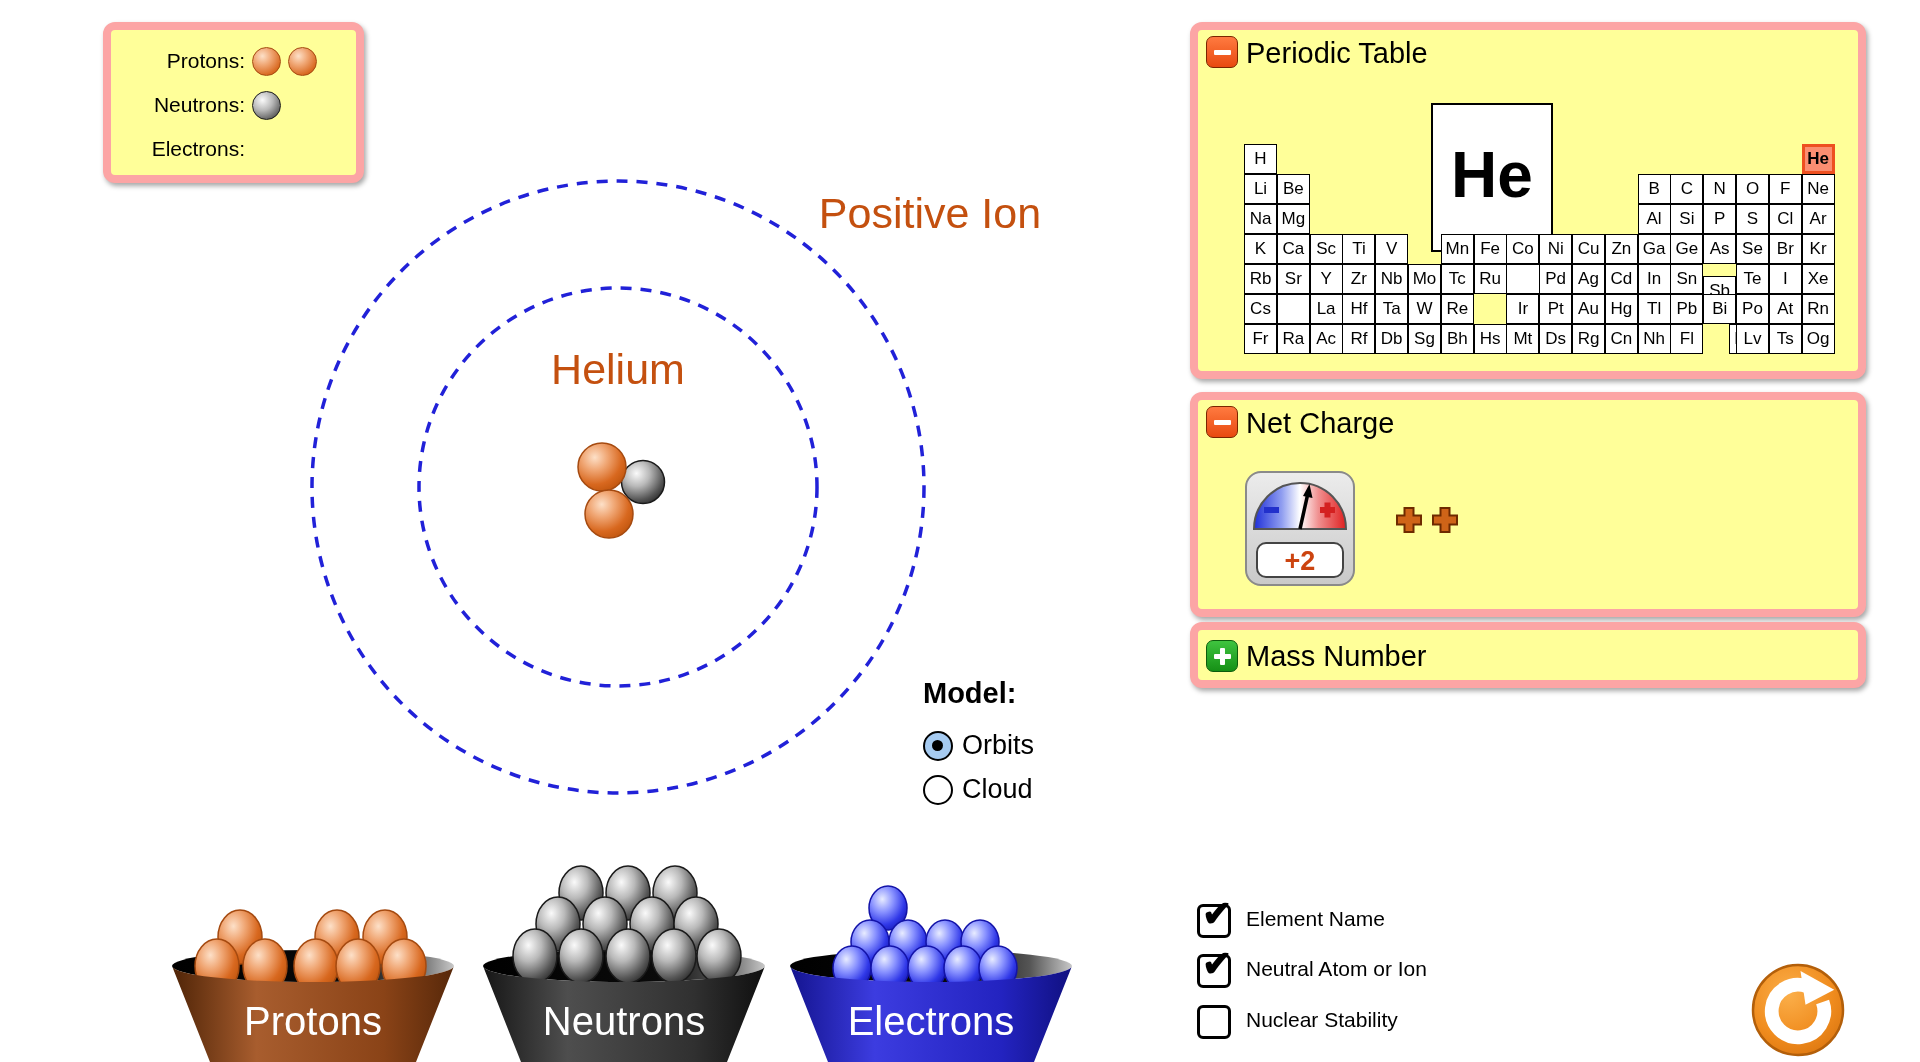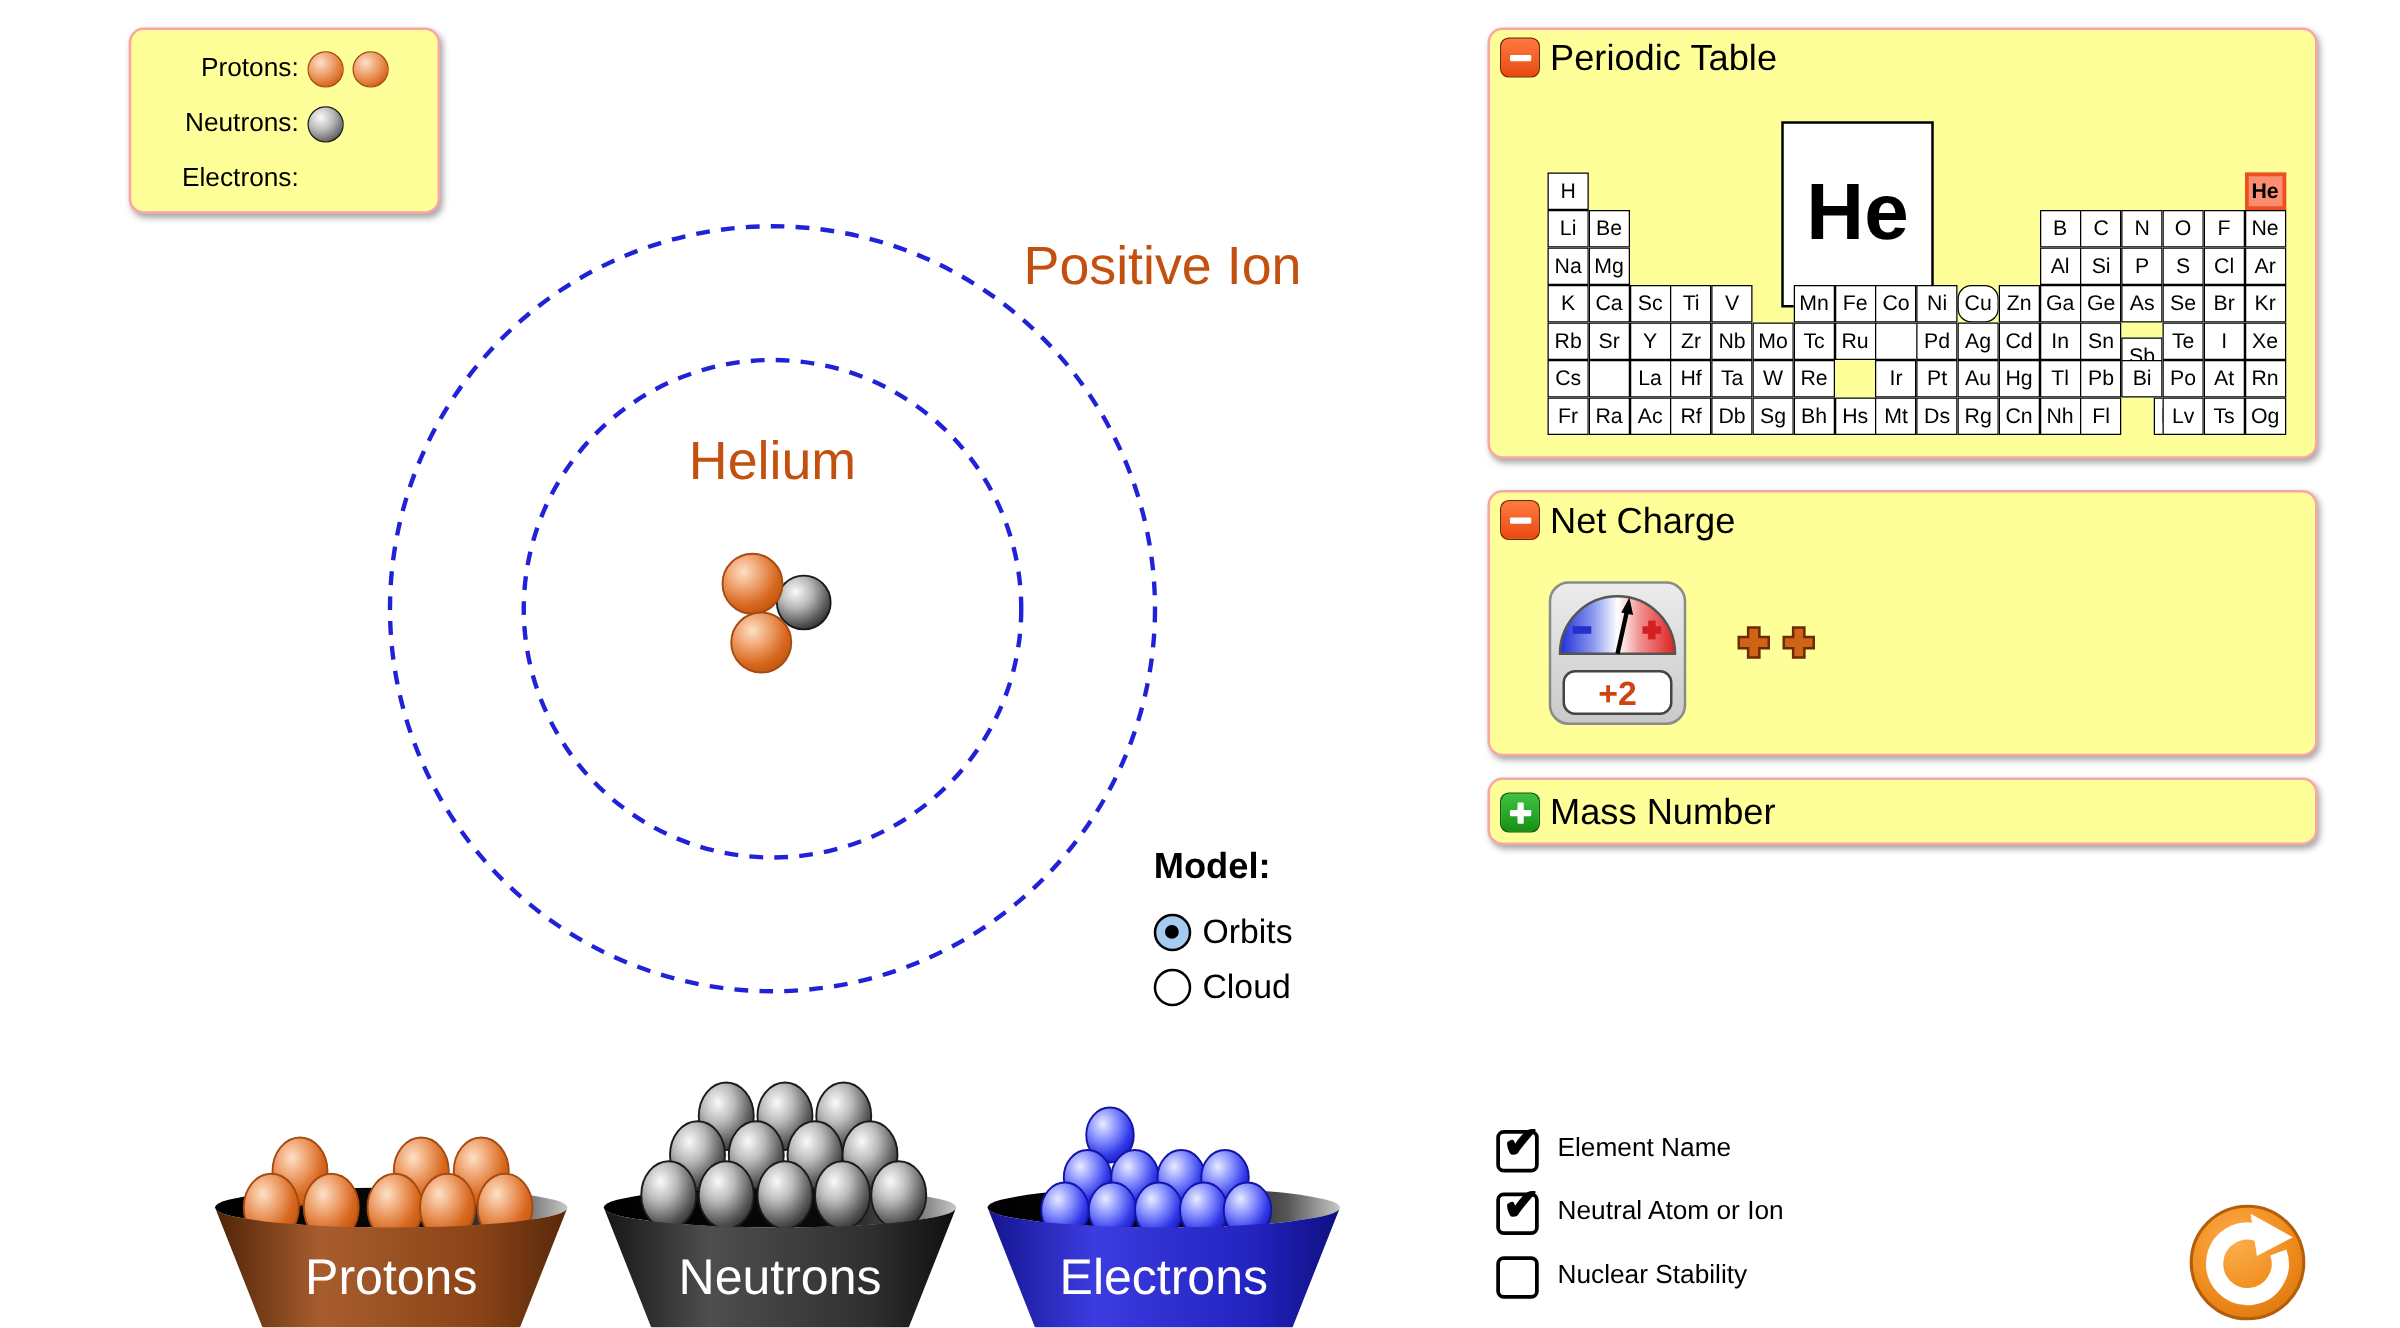--- a/index.html
+++ b/index.html
@@ -1,20 +1,20 @@
 <!DOCTYPE html>
 <html><head>
 <meta charset="utf-8">
 <style>
   html,body{margin:0;padding:0;background:#fff;}
   #stage{position:relative;width:1920px;height:1062px;overflow:hidden;background:#fff;
          font-family:"Liberation Sans",sans-serif;color:#000;}
   .abs{position:absolute;}
   
-  .panel{position:absolute;background:#ffff99;border:2px solid #fca5a5;border-radius:12px;
+  .panel{position:absolute;background:#ffff99;border:8px solid #fca5a5;border-radius:12px;
          box-shadow:2px 3px 5px rgba(0,0,0,.35);}
   .panel-title{position:absolute;left:48px;top:8px;font-size:29px;line-height:30px;}
   .acc-btn{position:absolute;left:8px;top:6px;width:30px;height:30px;border-radius:7px;
            border:1.5px solid #7a2500;display:flex;align-items:center;justify-content:center;}
   .acc-btn.orange{background:linear-gradient(#ff7a40,#e84a10);}
   .acc-btn.green{background:linear-gradient(#3fc43f,#169016);border-color:#0c5c0c;}
   .hbar{width:17px;height:5px;background:#fff;border-radius:1px;}
   .vbar{position:absolute;width:5px;height:17px;background:#fff;border-radius:1px;}
   
   .legend-row{display:flex;align-items:center;height:44px;}
@@ -229,21 +229,21 @@
         <div class="pcell" style="left: 0px; top: 90px;">K</div>
         <div class="pcell" style="left: 32.8px; top: 90px;">Ca</div>
         <div class="pcell" style="left: 65.6px; top: 90px;">Sc</div>
         <div class="pcell" style="left: 98.4px; top: 90px;">Ti</div>
         <div class="pcell" style="left: 131.2px; top: 90px;">V</div>
         <div class="pcell" style="left: 164px; top: 100px; margin-top: 48px;">Cr</div>
         <div class="pcell" style="left: 196.8px; top: 90px;">Mn</div>
         <div class="pcell" style="left: 229.6px; top: 90px;">Fe</div>
         <div class="pcell" style="left: 262.4px; top: 90px;">Co</div>
         <div class="pcell" style="left: 295.2px; top: 90px;">Ni</div>
-        <div class="pcell" style="left: 328px; top: 90px; border-radius: 11px;">Cu</div>
+        <div class="pcell" style="left: 328px; top: 90px;">Cu</div>
         <div class="pcell" style="left: 360.8px; top: 90px;">Zn</div>
         <div class="pcell" style="left: 393.6px; top: 90px;">Ga</div>
         <div class="pcell" style="left: 426.4px; top: 90px;">Ge</div>
         <div class="pcell" style="left: 459.2px; top: 90px;">As</div>
         <div class="pcell" style="left: 492px; top: 90px;">Se</div>
         <div class="pcell" style="left: 524.8px; top: 90px;">Br</div>
         <div class="pcell" style="left: 557.6px; top: 90px;">Kr</div>
         <div class="pcell" style="left: 0px; top: 120px;">Rb</div>
         <div class="pcell" style="left: 32.8px; top: 120px;">Sr</div>
         <div class="pcell" style="left: 65.6px; top: 120px;">Y</div>

